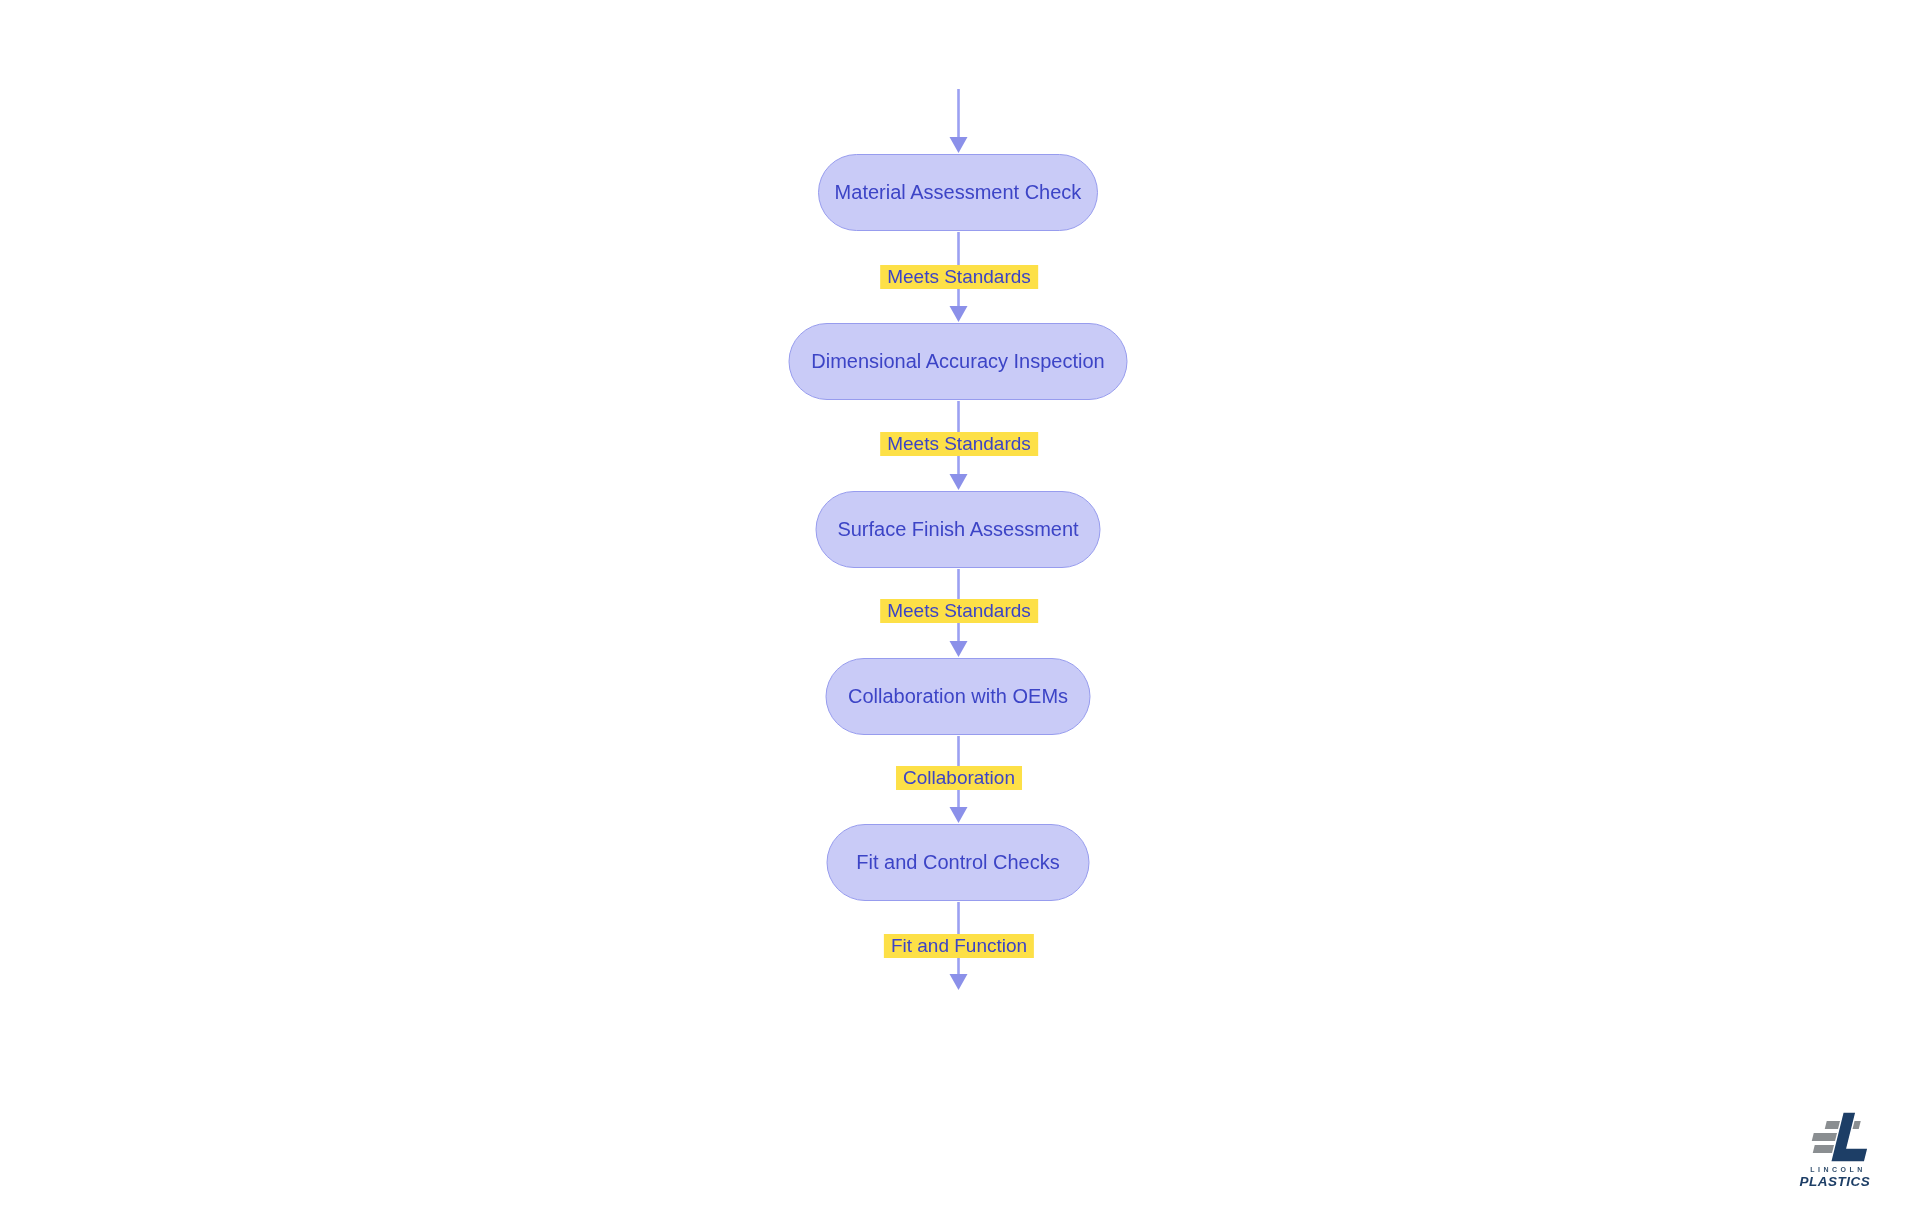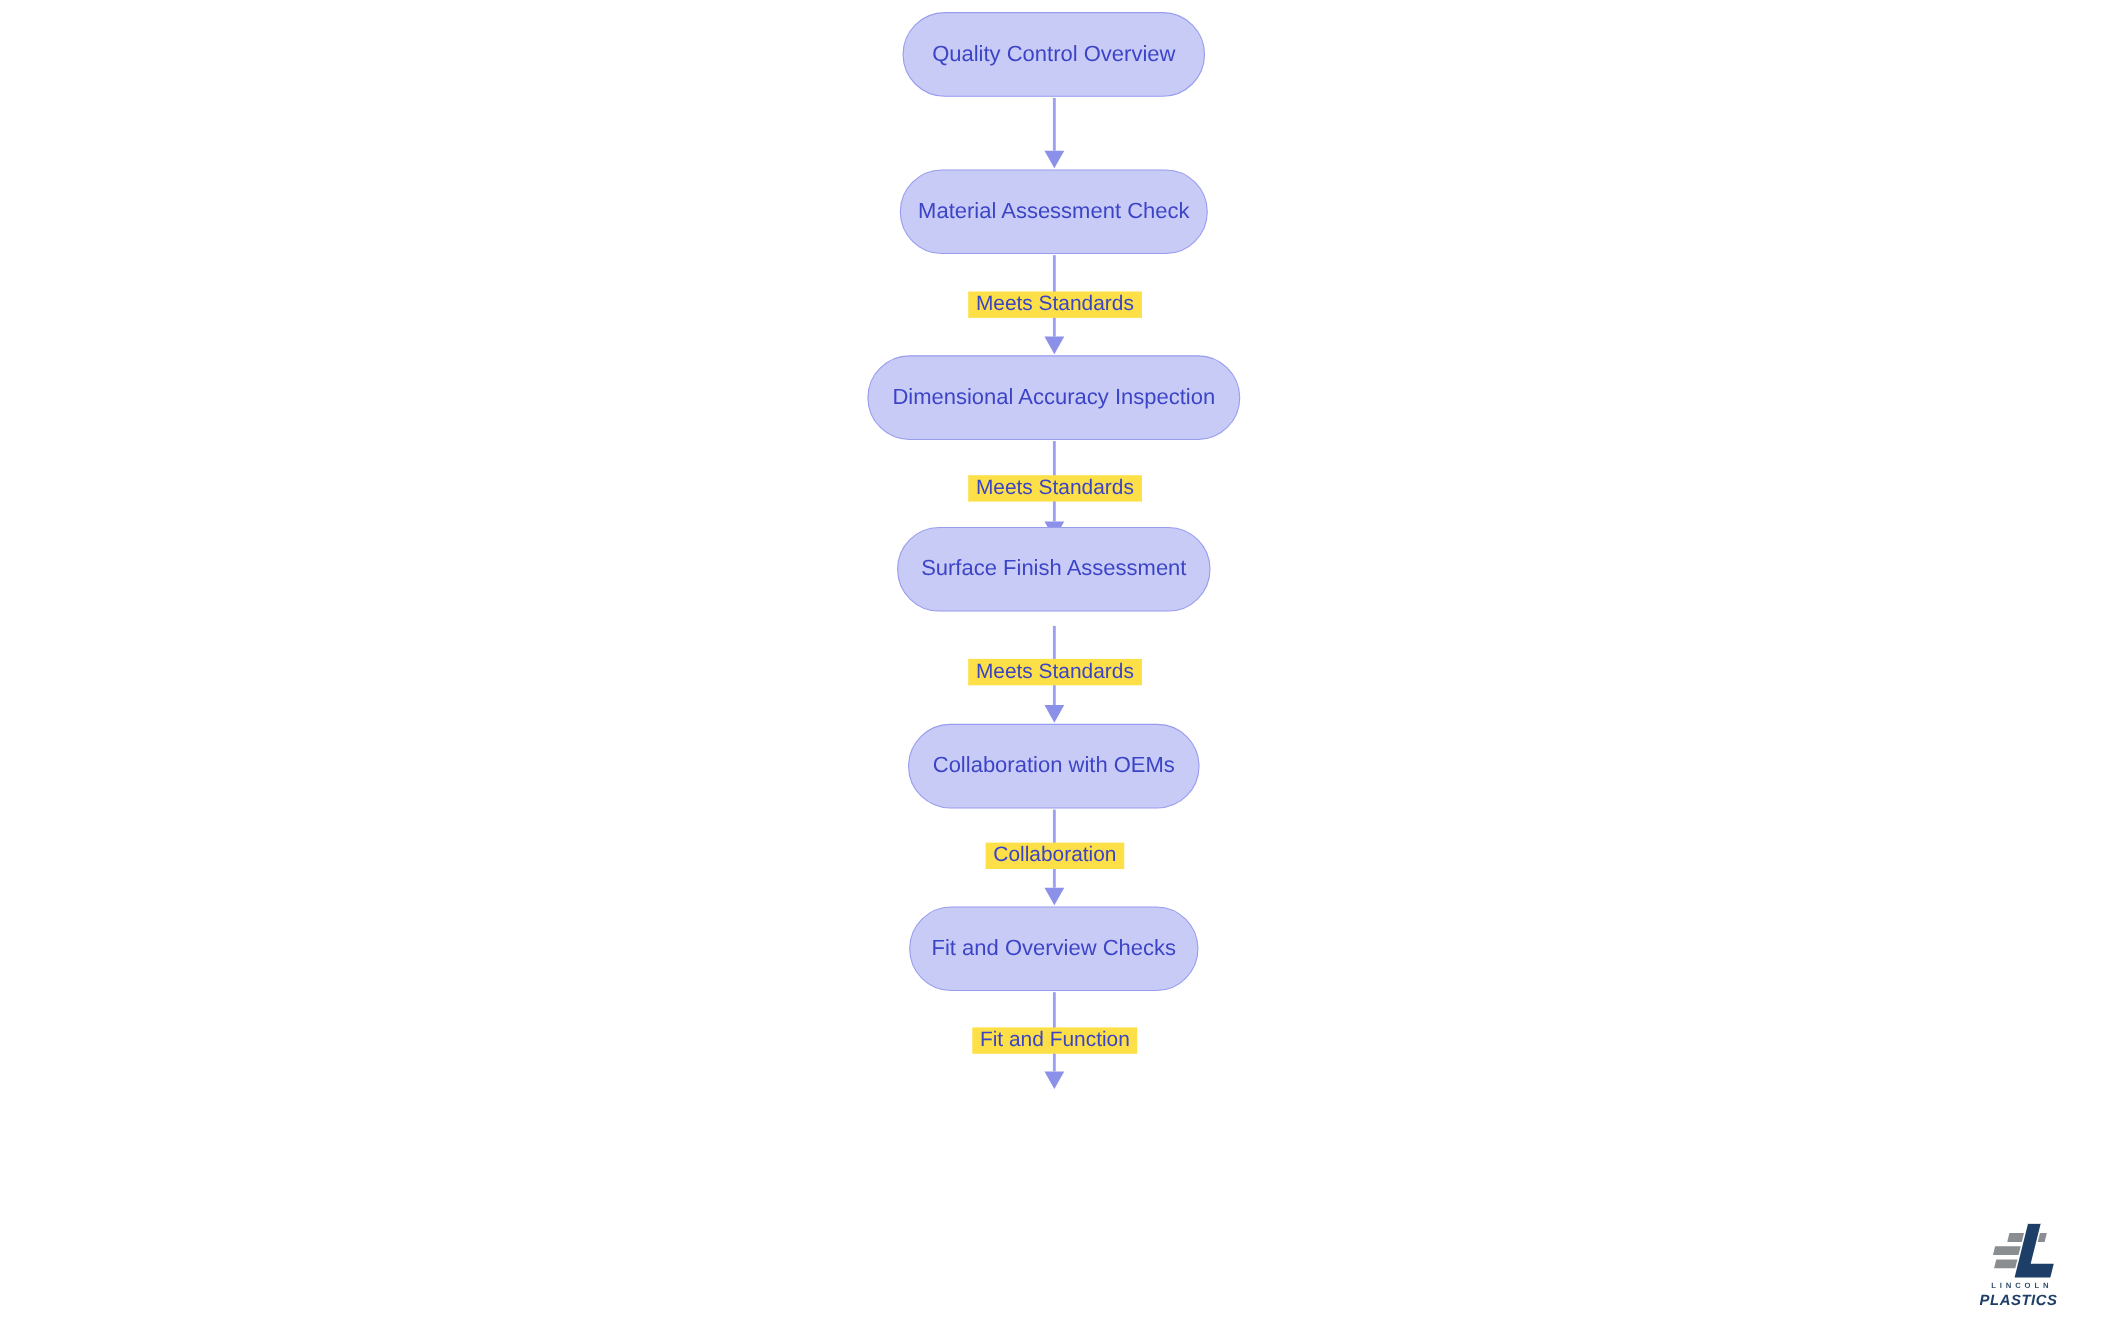--- a/index.html
+++ b/index.html
@@ -83,26 +83,25 @@
     <line class="edge-line" x1="958.5" y1="569" x2="958.5" y2="641"></line>
     <polygon class="edge-arrow" points="949.5,641 967.5,641 958.5,657"></polygon>
 
     <line class="edge-line" x1="958.5" y1="736" x2="958.5" y2="807"></line>
     <polygon class="edge-arrow" points="949.5,807 967.5,807 958.5,823"></polygon>
 
     <line class="edge-line" x1="958.5" y1="902" x2="958.5" y2="974"></line>
     <polygon class="edge-arrow" points="949.5,974 967.5,974 958.5,990"></polygon>
   </svg>
 
-  <div class="flow-node" style="top:11px;  width:275px;">Quality Control Overview</div>
   <div class="flow-node" style="top:154px; width:280px;">Material Assessment Check</div>
   <div class="flow-node" style="top:323px; width:339px;">Dimensional Accuracy Inspection</div>
-  <div class="flow-node" style="top:479px; width:285px;">Surface Finish Assessment</div>
+  <div class="flow-node" style="top:491px; width:285px;">Surface Finish Assessment</div>
   <div class="flow-node" style="top:658px; width:265px;">Collaboration with OEMs</div>
-  <div class="flow-node" style="top:824px; width:263px;">Fit and Overview Checks</div>
+  <div class="flow-node" style="top:824px; width:263px;">Fit and Control Checks</div>
 
   <div class="edge-label" style="top:277px;">Meets Standards</div>
   <div class="edge-label" style="top:444px;">Meets Standards</div>
   <div class="edge-label" style="top:611px;">Meets Standards</div>
   <div class="edge-label" style="top:778px;">Collaboration</div>
   <div class="edge-label" style="top:946px;">Fit and Function</div>
 
   <div id="logo">
     <svg class="mark" width="70" height="52" viewBox="0 0 70 52">
       <g transform="translate(13,0) skewX(-14)">

